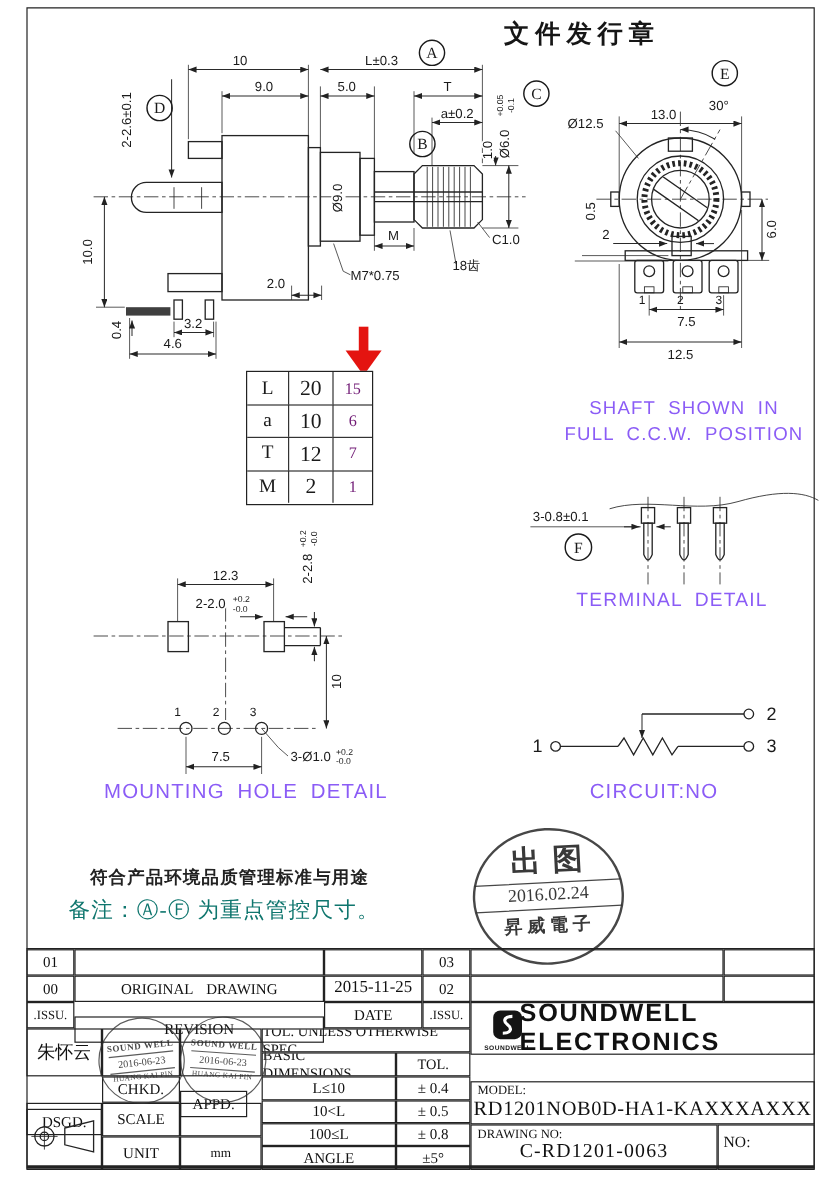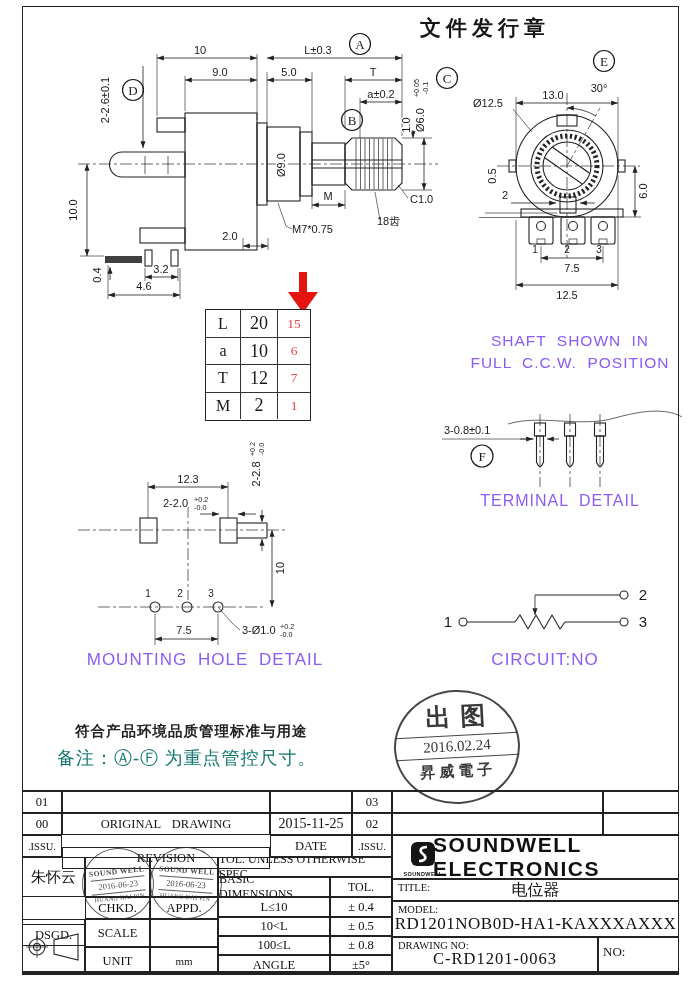--- a/index.html
+++ b/index.html
@@ -26,21 +26,21 @@
 
   
   .spec{left:205px;top:309px;width:106px;height:112px;border:1.6px solid #222;box-sizing:border-box;
         display:grid;grid-template-columns:34px 37px 33px;grid-auto-rows:27.2px;background:#fff;}
   .spec div{display:flex;align-items:center;justify-content:center;font-family:"Liberation Serif",serif;
         border-left:1px solid #333;border-top:1px solid #333;box-sizing:border-box;}
   .spec div.c0{border-left:none;}
   .spec div.r0{border-top:none;}
   .spec .p{font-size:16px;}
   .spec .v1{font-size:18px;}
-  .spec .v2{font-size:13.5px;color:#ef4444;}
+  .spec .v2{font-size:13.5px;color:#701a75;}
 
   
   .note1{left:75px;top:722px;font-family:"Liberation Serif",serif;font-size:14.5px;font-weight:bold;color:#222;letter-spacing:1px;}
   .note2{left:57px;top:746px;font-family:"Liberation Serif",serif;font-size:18px;color:#0f766e;letter-spacing:1px;}
 
   
   .rstamp{left:394px;top:690px;width:126px;height:114px;border:2.6px solid rgba(45,45,45,.88);border-radius:50%;
           box-sizing:border-box;transform:rotate(-3deg);color:rgba(40,40,40,.92);
           display:flex;flex-direction:column;align-items:center;font-family:"Liberation Serif",serif;}
   .rstamp .t{margin-top:8px;font-size:25px;font-weight:bold;letter-spacing:10px;padding-left:10px;}
@@ -432,21 +432,21 @@
     <div class="cell" style="left:330px;top:22px;width:40px;height:22px;">02</div>
     <div class="cell" style="left:370px;top:22px;width:211px;height:22px;"></div>
     <div class="cell" style="left:581px;top:22px;width:76px;height:22px;"></div>
     <div class="cell" style="left:330px;top:44px;width:40px;height:22px;font-size:10.5px;">.ISSU.</div>
 
     <div class="cell" style="left:0;top:66px;width:63px;height:40px;font-size:15px;">朱怀云</div>
     <div class="cell" style="left:63px;top:66px;width:65px;height:40px;"></div>
     <div class="cell" style="left:128px;top:66px;width:68px;height:40px;"></div>
     <div class="cell" style="left:0;top:106px;width:63px;height:22px;margin-top:27px;">DSGD.</div>
     <div class="cell" style="left:63px;top:106px;width:65px;height:22px;">CHKD.</div>
-    <div class="cell" style="left:128px;top:106px;width:68px;height:22px;">APPD.</div>
+    <div class="cell" style="left:128px;top:118px;width:56px;height:22px;">APPD.</div>
     <div class="cell" style="left:0;top:128px;width:63px;height:56px;">
       <svg width="56" height="36" viewBox="0 0 56 36">
         <circle class="obj" cx="11" cy="18" r="8"></circle>
         <circle class="obj" cx="11" cy="18" r="3.5"></circle>
         <line class="objt" x1="0" y1="18" x2="22" y2="18"></line>
         <line class="objt" x1="11" y1="7" x2="11" y2="29"></line>
         <polygon class="obj" points="28,11 52,5 52,31 28,25"></polygon>
       </svg>
     </div>
     <div class="cell" style="left:63px;top:128px;width:65px;height:28px;">SCALE</div>
@@ -468,24 +468,20 @@
 
     <div class="cell" style="left:370px;top:44px;width:287px;height:44px;">
       <div class="logo-wrap">
         <svg width="26" height="26" viewBox="0 0 26 26">
           <rect x="1" y="1" width="24" height="24" rx="6" fill="#141414"></rect>
           <path d="M17,6 C10,6 9,10 13,13 C17,16 16,20 9,20" stroke="#fff" stroke-width="2.6" fill="none"></path>
         </svg>
         <div class="logo-txt">SOUNDWELL</div>
       </div>
       <div class="company" style="margin-left:40px;">SOUNDWELL ELECTRONICS</div>
-    </div>
-    <div class="cell" style="left:370px;top:88px;width:287px;height:22px;">
-      <span class="tinylbl">TITLE:</span>
-      <span style="font-size:16px;">电位器</span>
     </div>
     <div class="cell" style="left:370px;top:110px;width:287px;height:36px;">
       <span class="tinylbl">MODEL:</span>
       <span class="modelv" style="margin-top:10px;">RD1201NOB0D-HA1-KAXXXAXXX</span>
     </div>
     <div class="cell" style="left:370px;top:146px;width:206px;height:38px;">
       <span class="tinylbl">DRAWING NO:</span>
       <span class="dwgv" style="margin-top:6px;">C-RD1201-0063</span>
     </div>
     <div class="cell tl" style="left:576px;top:146px;width:81px;height:38px;font-size:13px;padding-top:6px;">NO:</div>

